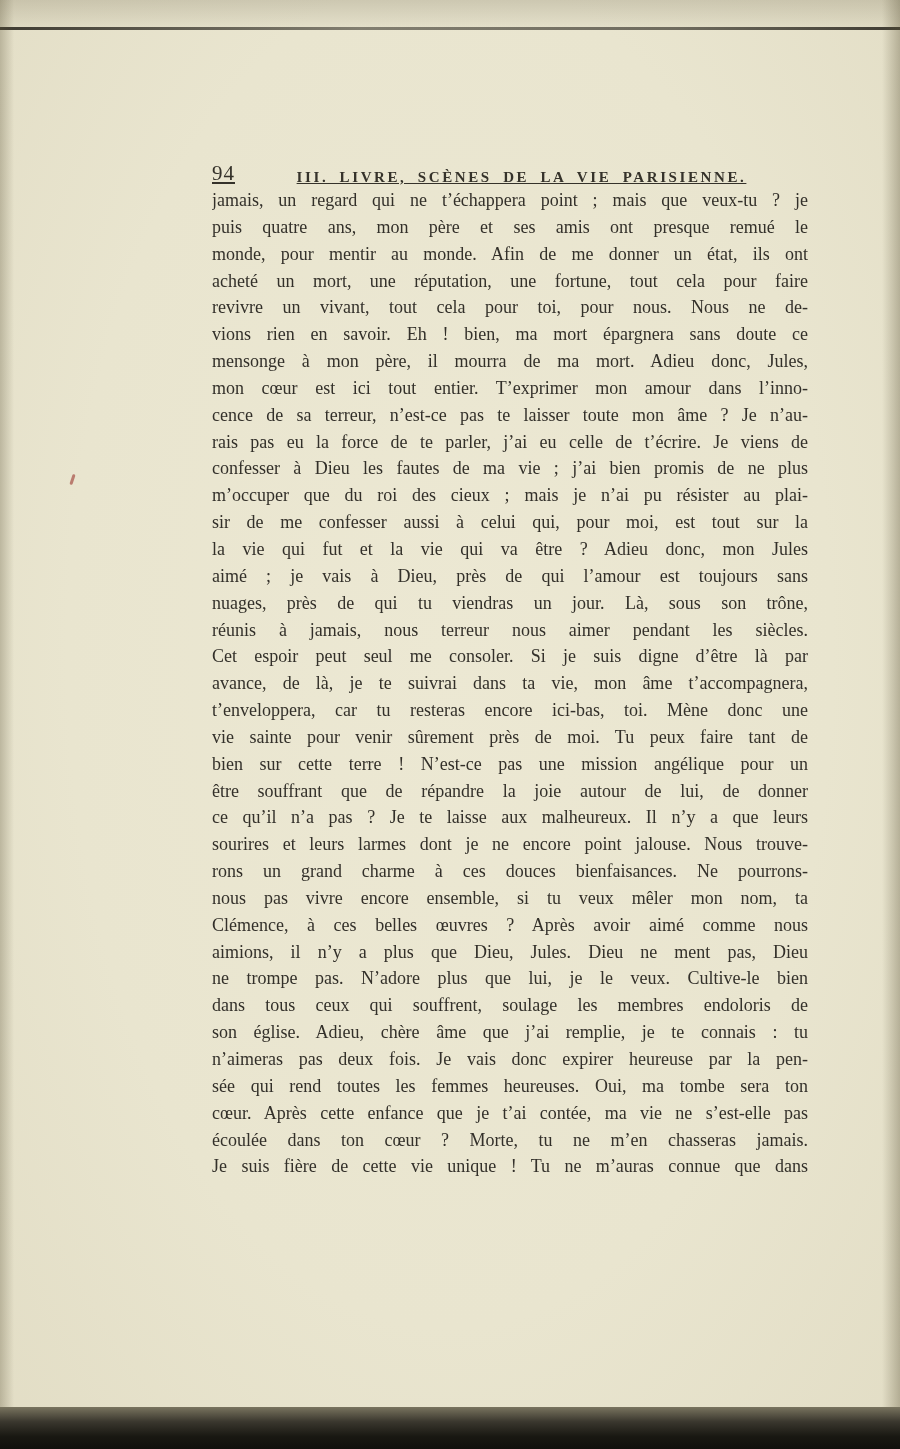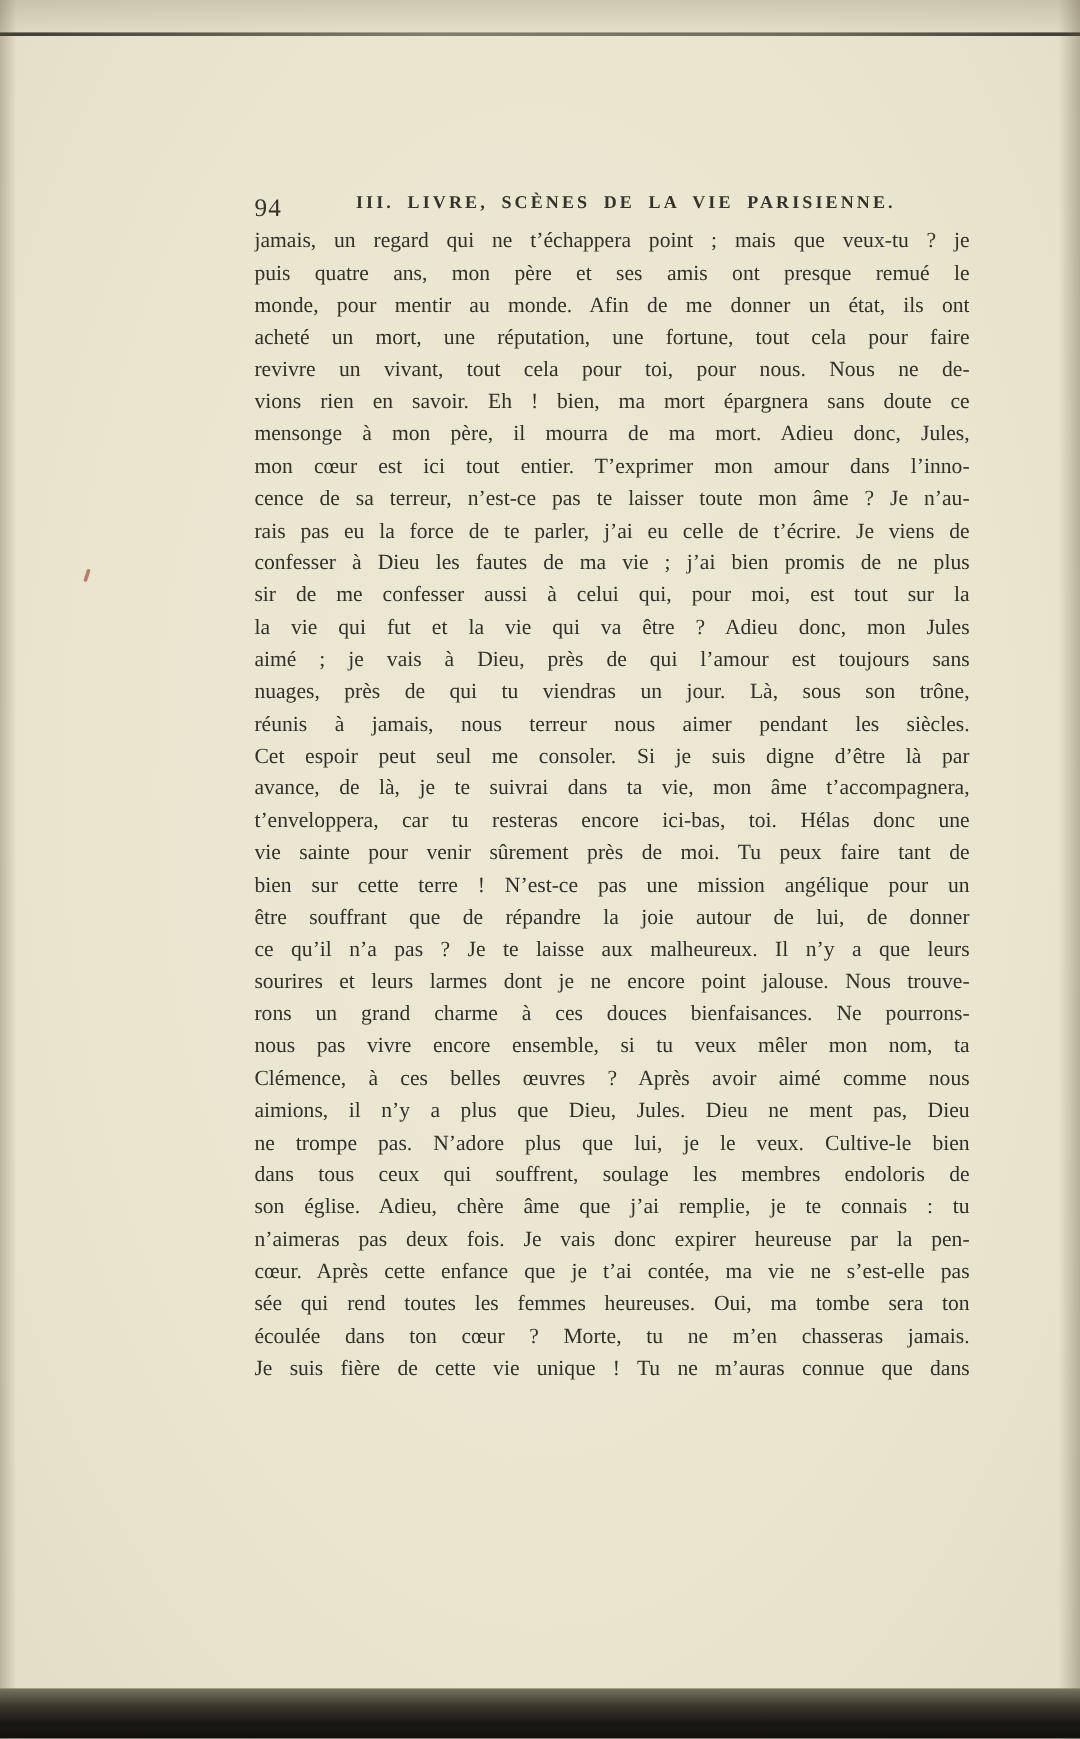--- a/index.html
+++ b/index.html
@@ -40,22 +40,23 @@
   .edge-left-shade {
     position: absolute;
     top: 0; left: 0; width: 14px; height: 100%;
     background: linear-gradient(to right, rgba(90,82,55,0.30), rgba(90,82,55,0));
     pointer-events: none;
   }
   .page-header {
     position: absolute;
     top: 161px; left: 212px; width: 596px;
     display: flex;
-    align-items: flex-start;
+    align-items: flex-end;
     color: #35322a;
+    text-decoration: underline;
   }
   .page-number {
     font-size: 21px;
     letter-spacing: 1px;
   }
   .running-title {
     flex: 1;
     text-align: center;
     font-size: 15px;
     font-weight: bold;
@@ -106,43 +107,44 @@
       <div class="text-line">puis quatre ans, mon père et ses amis ont presque remué le</div>
       <div class="text-line">monde, pour mentir au monde. Afin de me donner un état, ils ont</div>
       <div class="text-line">acheté un mort, une réputation, une fortune, tout cela pour faire</div>
       <div class="text-line">revivre un vivant, tout cela pour toi, pour nous. Nous ne de-</div>
       <div class="text-line">vions rien en savoir. Eh ! bien, ma mort épargnera sans doute ce</div>
       <div class="text-line">mensonge à mon père, il mourra de ma mort. Adieu donc, Jules,</div>
       <div class="text-line">mon cœur est ici tout entier. T’exprimer mon amour dans l’inno-</div>
       <div class="text-line">cence de sa terreur, n’est-ce pas te laisser toute mon âme ? Je n’au-</div>
       <div class="text-line">rais pas eu la force de te parler, j’ai eu celle de t’écrire. Je viens de</div>
       <div class="text-line">confesser à Dieu les fautes de ma vie ; j’ai bien promis de ne plus</div>
+      <div class="text-line">m’occuper que du roi des cieux ; mais je n’ai pu résister au plai-</div>
       <div class="text-line">sir de me confesser aussi à celui qui, pour moi, est tout sur la</div>
       <div class="text-line">la vie qui fut et la vie qui va être ? Adieu donc, mon Jules</div>
       <div class="text-line">aimé ; je vais à Dieu, près de qui l’amour est toujours sans</div>
       <div class="text-line">nuages, près de qui tu viendras un jour. Là, sous son trône,</div>
       <div class="text-line">réunis à jamais, nous terreur nous aimer pendant les siècles.</div>
       <div class="text-line">Cet espoir peut seul me consoler. Si je suis digne d’être là par</div>
       <div class="text-line">avance, de là, je te suivrai dans ta vie, mon âme t’accompagnera,</div>
-      <div class="text-line">t’enveloppera, car tu resteras encore ici-bas, toi. Hélas donc une</div>
+      <div class="text-line">t’enveloppera, car tu resteras encore ici-bas, toi. Mène donc une</div>
       <div class="text-line">vie sainte pour venir sûrement près de moi. Tu peux faire tant de</div>
       <div class="text-line">bien sur cette terre ! N’est-ce pas une mission angélique pour un</div>
       <div class="text-line">être souffrant que de répandre la joie autour de lui, de donner</div>
       <div class="text-line">ce qu’il n’a pas ? Je te laisse aux malheureux. Il n’y a que leurs</div>
       <div class="text-line">sourires et leurs larmes dont je ne encore point jalouse. Nous trouve-</div>
       <div class="text-line">rons un grand charme à ces douces bienfaisances. Ne pourrons-</div>
       <div class="text-line">nous pas vivre encore ensemble, si tu veux mêler mon nom, ta</div>
       <div class="text-line">Clémence, à ces belles œuvres ? Après avoir aimé comme nous</div>
       <div class="text-line">aimions, il n’y a plus que Dieu, Jules. Dieu ne ment pas, Dieu</div>
       <div class="text-line">ne trompe pas. N’adore plus que lui, je le veux. Cultive-le bien</div>
       <div class="text-line">dans tous ceux qui souffrent, soulage les membres endoloris de</div>
       <div class="text-line">son église. Adieu, chère âme que j’ai remplie, je te connais : tu</div>
       <div class="text-line">n’aimeras pas deux fois. Je vais donc expirer heureuse par la pen-</div>
+      <div class="text-line">sée qui rend toutes les femmes heureuses. Oui, ma tombe sera ton</div>
       <div class="text-line">cœur. Après cette enfance que je t’ai contée, ma vie ne s’est-elle pas</div>
-      <div class="text-line">sée qui rend toutes les femmes heureuses. Oui, ma tombe sera ton</div>
       <div class="text-line">écoulée dans ton cœur ? Morte, tu ne m’en chasseras jamais.</div>
       <div class="text-line">Je suis fière de cette vie unique ! Tu ne m’auras connue que dans</div>
     </div>
 
   <div class="paper-speck"></div>
 
   <div class="edge-bottom-band"></div>
 
 </div>
 

